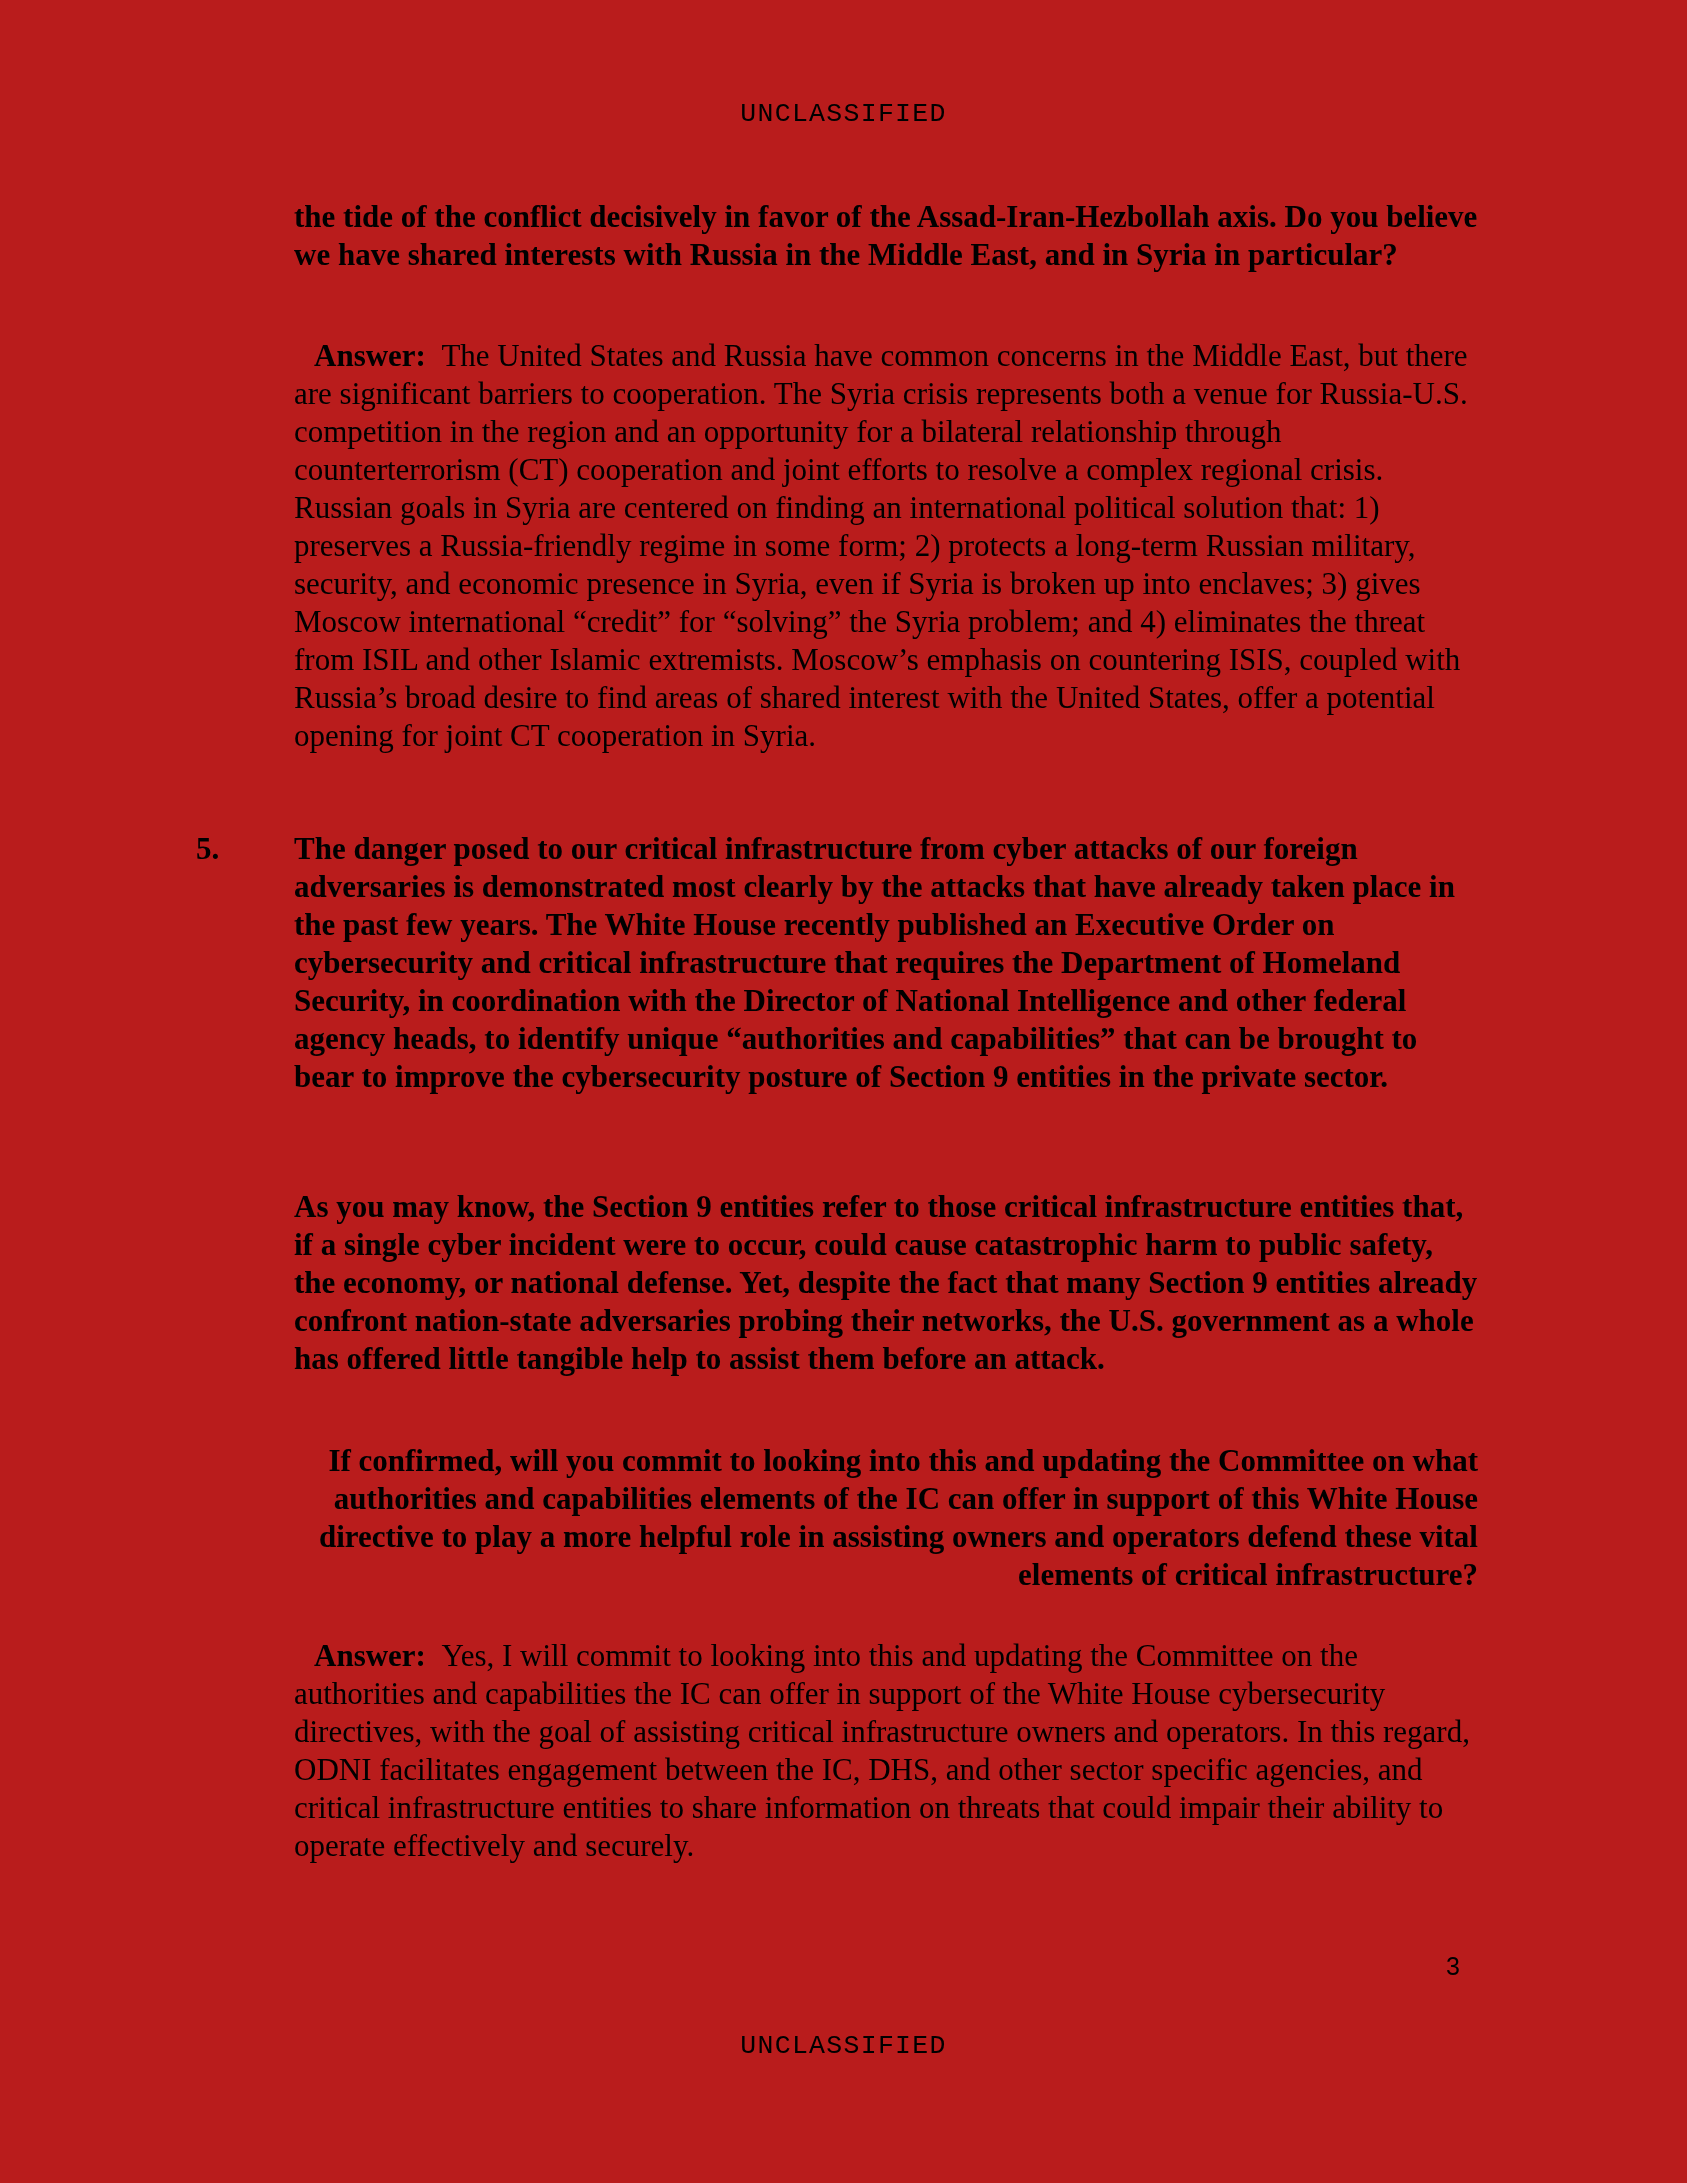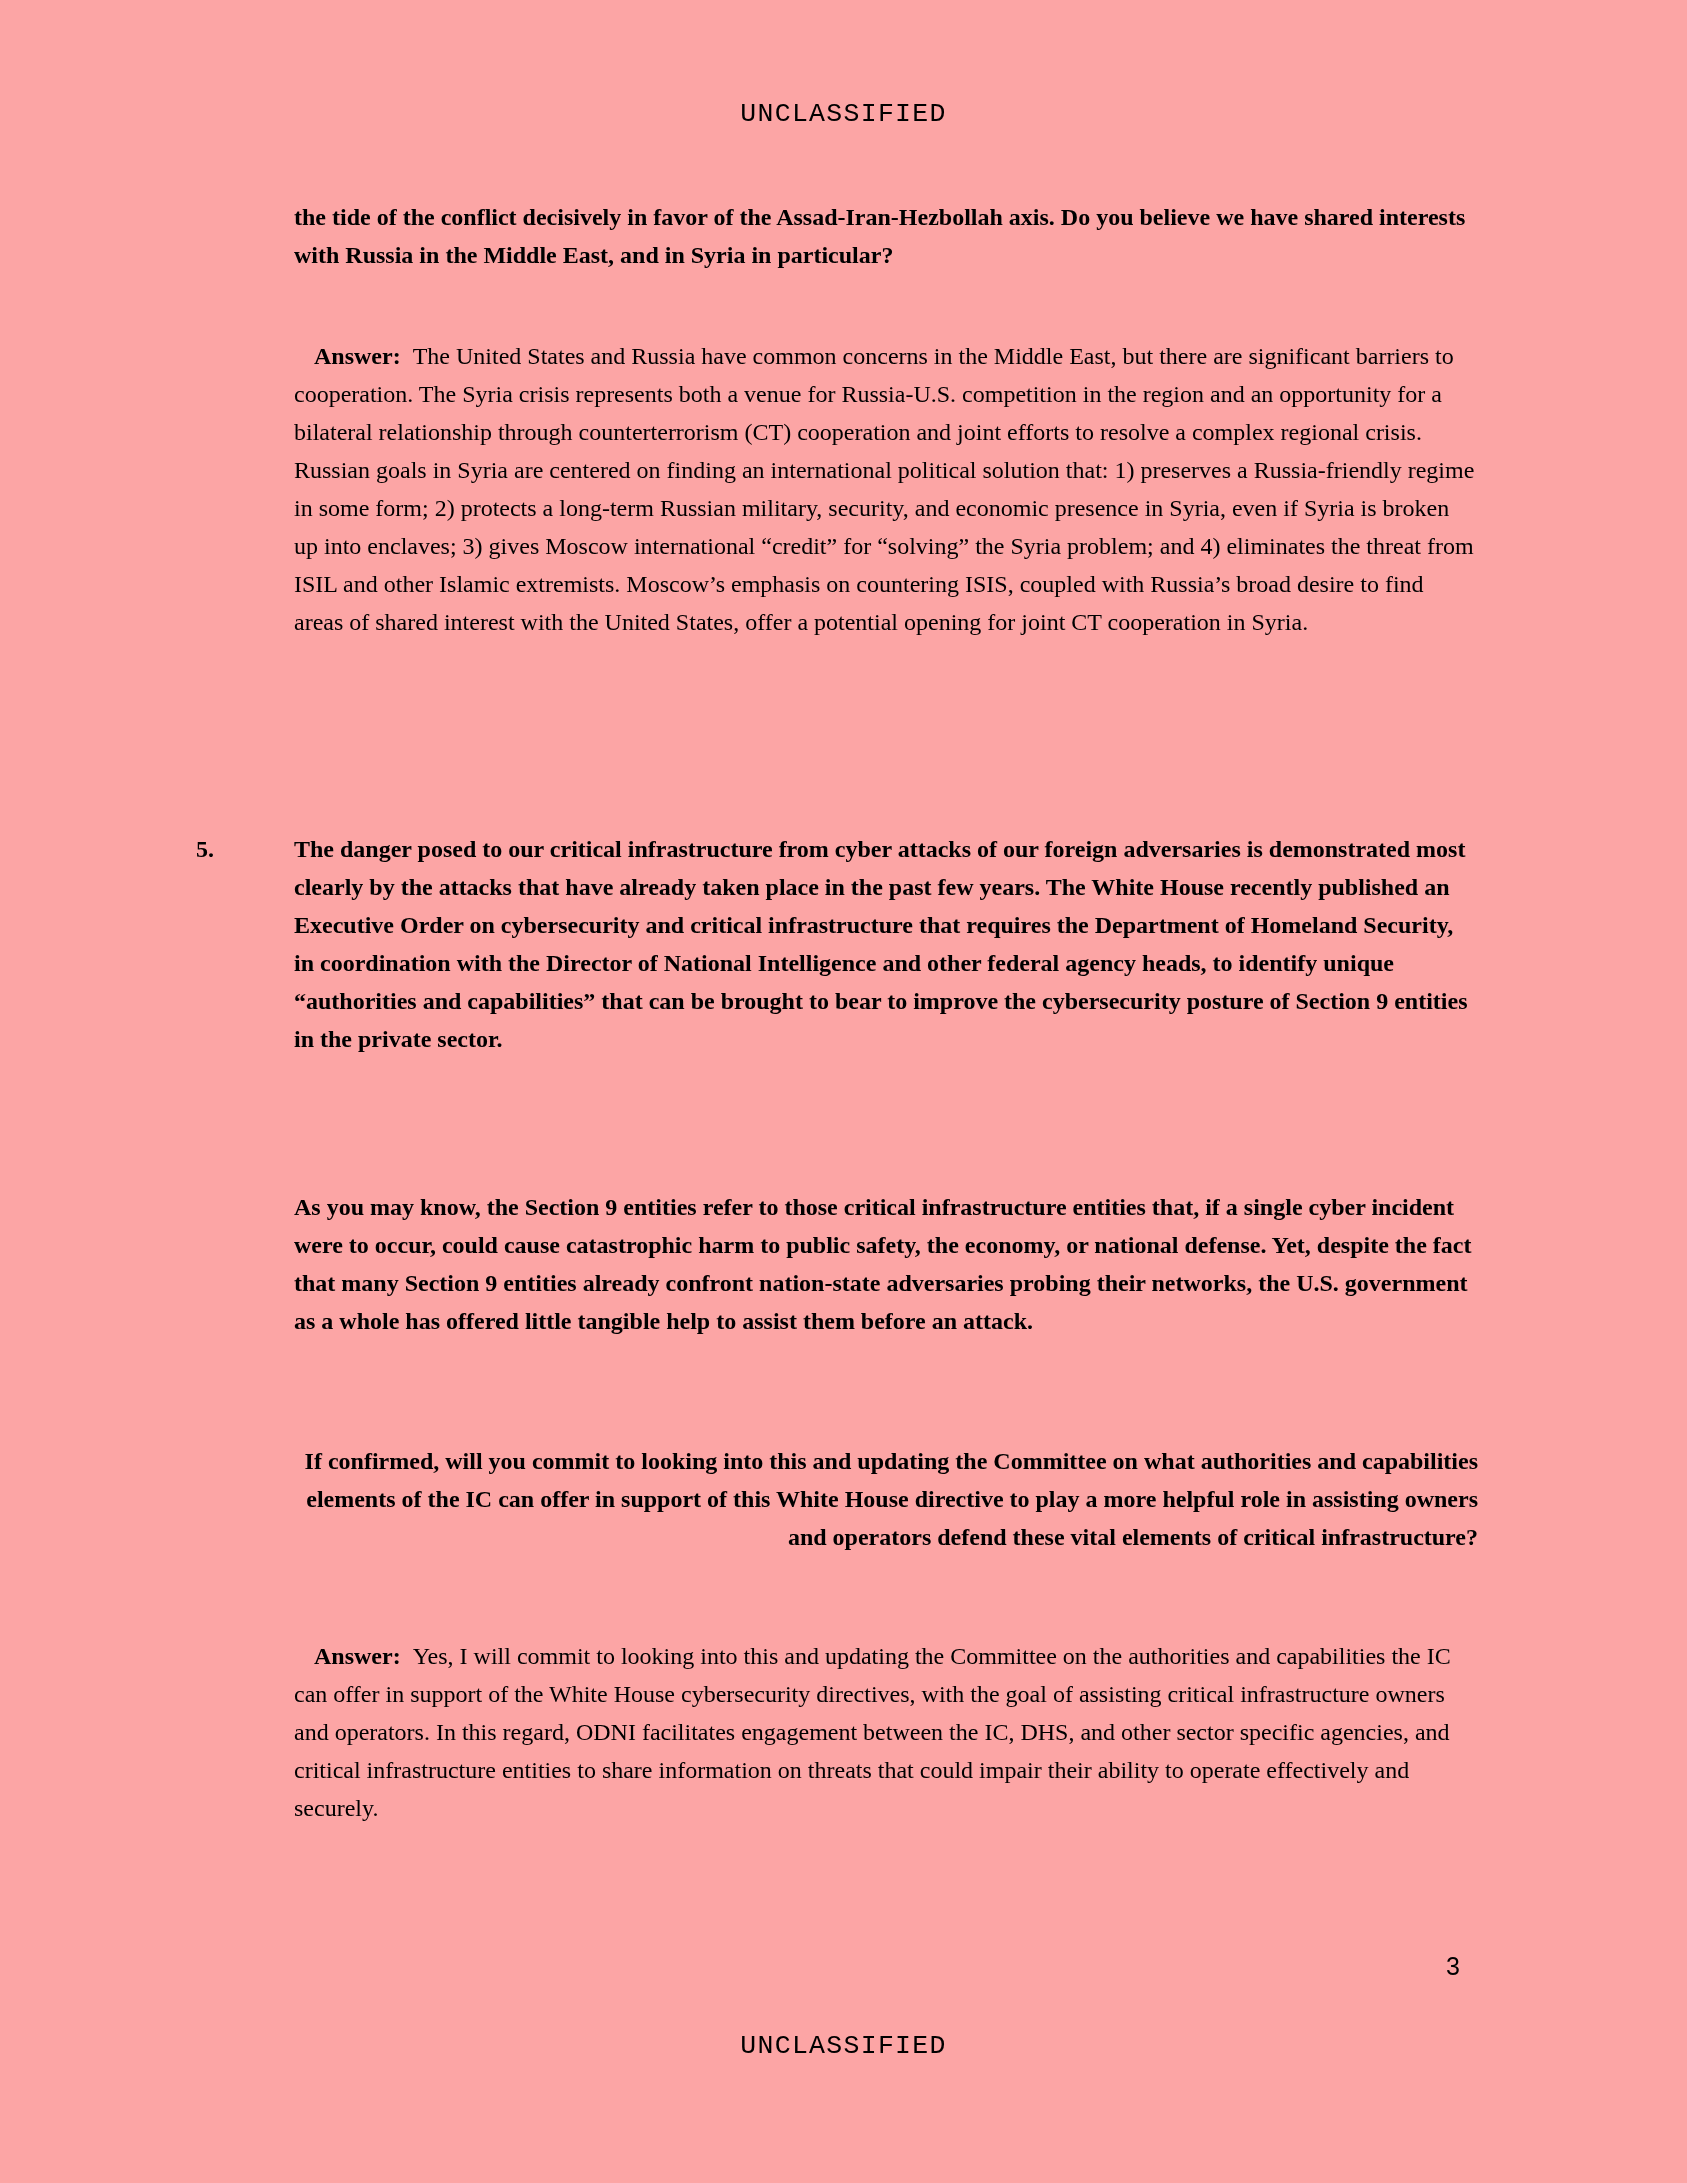--- a/index.html
+++ b/index.html
@@ -1,27 +1,27 @@
 <!DOCTYPE html>
 <html style="font-size:10.6px"><head>
 <meta charset="utf-8">
 <style>
   html, body { margin: 0; padding: 0; background: #ffffff; }
   body { width: 1687px; height: 2183px; position: relative; overflow: hidden; color: #000; }
-  .page { position: absolute; left: 0; top: 0; width: 1687px; height: 2183px; background: #fca5a5; }
+  .page { position: absolute; left: 0; top: 0; width: 1687px; height: 2183px; background: #b91c1c; }
   .marking {
     position: absolute; left: 0; width: 1687px; text-align: center;
     font-family: "Liberation Mono", "DejaVu Sans Mono", monospace;
     font-size: 26.5px; letter-spacing: 1.3px;
   }
   .marking.top { top: 99px; }
   .marking.bottom { top: 2031px; }
   .body-text {
     font-family: "Liberation Serif", "DejaVu Serif", serif;
-    font-size: 24px; line-height: 38px;
+    font-size: 31px; line-height: 38px;
   }
   .block { position: absolute; left: 294px; width: 1184px; margin: 0; }
   .bold { font-weight: bold; }
   .answer-label { font-weight: bold; margin-left: 20px; }
   .u { text-decoration-thickness: 2.6px; text-underline-offset: 4px; }
   .qnum { position: absolute; left: 196px; font-weight: bold; }
   .page-number {
     position: absolute; left: 1446px; top: 1952px;
     font-family: "Liberation Sans", "DejaVu Sans", sans-serif; font-size: 25px;
   }

